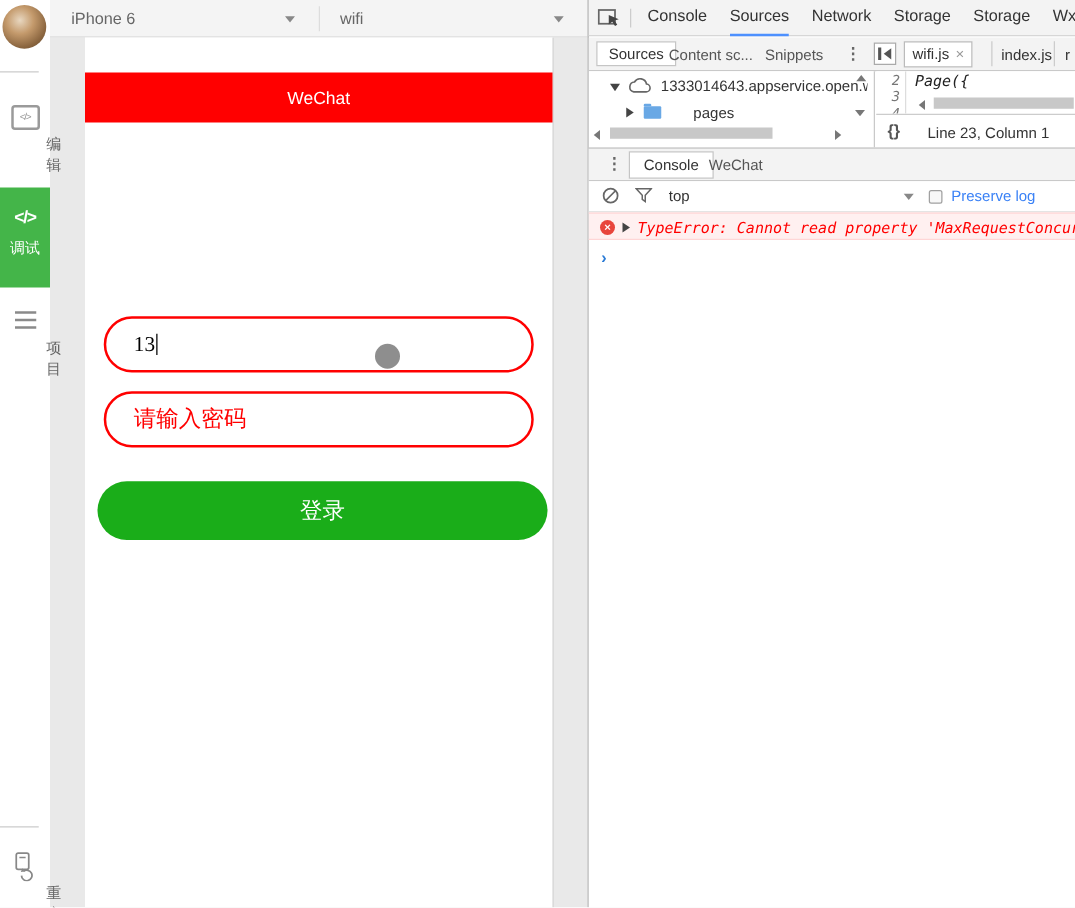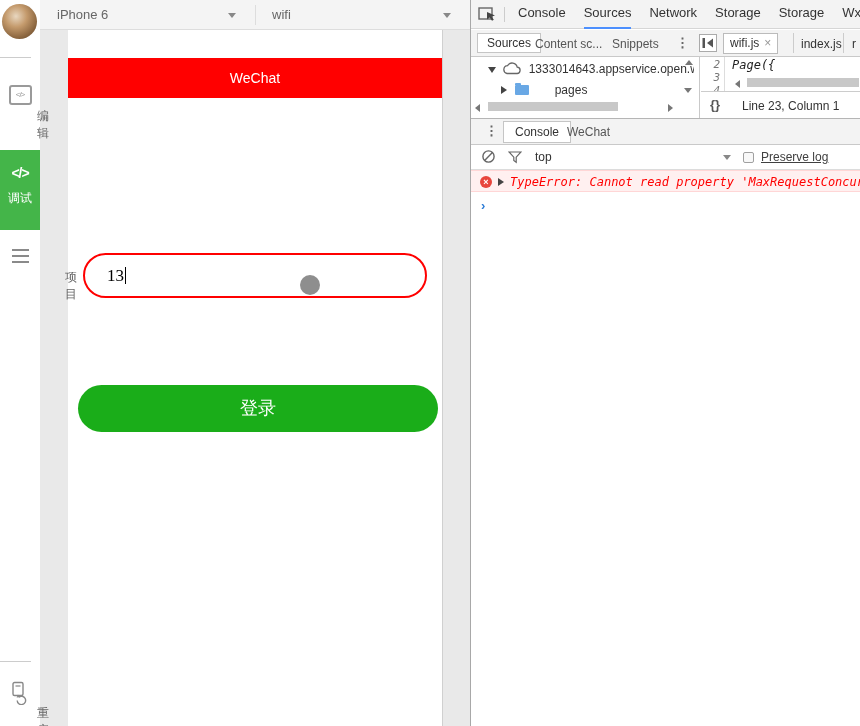--- a/index.html
+++ b/index.html
@@ -85,21 +85,21 @@
   .status-text { position:absolute; left:41px; top:7px; font-size:12px; color:#333; }
 
   .console-drawer { position:absolute; left:0; top:118px; width:100%; bottom:0; background:#fff; border-top:1px solid #b5b5b5; }
   .console-header { position:absolute; left:0; top:0; width:100%; height:26px; background:#f3f3f3; border-bottom:1px solid #c9c9c9; }
   .console-tab { position:absolute; left:32px; top:2px; height:22px; background:#fff; border:1px solid #c5c5c5; font-size:12px;
                  color:#333; line-height:20px; padding:0 11px; }
   .search-tab { position:absolute; left:96px; top:6px; font-size:12px; color:#555; }
   .console-toolbar { position:absolute; left:0; top:26px; width:100%; height:25px; background:#fff; border-bottom:1px solid #dcdcdc; }
   .ctx-text { position:absolute; left:64px; top:5px; font-size:12px; color:#333; }
   .checkbox { position:absolute; left:272px; top:7px; width:11px; height:11px; border:1px solid #a0a0a0; background:#f8f8f8; border-radius:2px; }
-  .preserve { position:absolute; left:290px; top:5px; font-size:12px; color:#404040;text-decoration:underline; }
+  .preserve { position:absolute; left:290px; top:5px; font-size:12px; color:#3b82f6; }
   .console-error { position:absolute; left:0; top:51px; width:100%; height:22px; background:#fff0f0;
                    border-top:1px solid #ffd6d6; border-bottom:1px solid #ffd6d6; white-space:nowrap; overflow:hidden; }
   .err-icon { position:absolute; left:9px; top:5px; width:12px; height:12px; border-radius:50%; background:#e8453c; color:#fff;
               font-size:9px; font-weight:bold; text-align:center; line-height:12px; }
   .err-tri { position:absolute; left:27px; top:7px; }
   .err-text { position:absolute; left:39px; top:4px; font:italic 12px "DejaVu Sans Mono", monospace; color:#ff0000; }
   .prompt { position:absolute; left:10px; top:79px; color:#2c7cd6; font-weight:bold; font-size:13px; }
 </style>
 </head>
 <body>
@@ -115,21 +115,21 @@
       <div class="rail-label" style="margin-top:3px;">编辑</div>
     </div>
 
     <div class="debug-block">
       <div class="debug-glyph">&lt;/&gt;</div>
       <div class="debug-label">调试</div>
     </div>
 
     <div class="rail-item" style="top:249px;">
       <span class="bars"><i></i><i></i><i style="margin-bottom:0;"></i></span>
-      <div class="rail-label" style="margin-top:2px;margin-left:28px;">项目</div>
+      <div class="rail-label" style="margin-top:2px;">项目</div>
     </div>
 
     <div class="rail-div" style="top:661px;"></div>
 
     <div class="rail-item" style="top:681px;">
       <span class="restart-icon">
         <svg width="20" height="24" viewBox="0 0 20 24">
           <rect x="3" y="1.5" width="10" height="13" rx="1.5" fill="none" stroke="#888" stroke-width="1.4"></rect>
           <line x1="5.5" y1="5" x2="10.5" y2="5" stroke="#888" stroke-width="1.2"></line>
           <path d="M7.2 19.5 a4.2 4.2 0 1 0 1.6-3.4" fill="none" stroke="#888" stroke-width="1.4"></path>
@@ -150,20 +150,23 @@
     </div>
 
     <div class="phone">
       <div class="phone-header">WeChat</div>
 
       <div class="pill-input input-user">
         <span>13</span><span class="caret"></span>
       </div>
       <div class="touch-dot"></div>
 
+      <div class="pill-input input-pass">
+        <span>请输入密码</span>
+      </div>
 
       <div class="login-btn">登录</div>
     </div>
   </div>
 
   <div class="devtools">
 
     <div class="dt-tabbar">
       <span class="inspect-btn">
         <svg width="20" height="17" viewBox="0 0 20 17">

